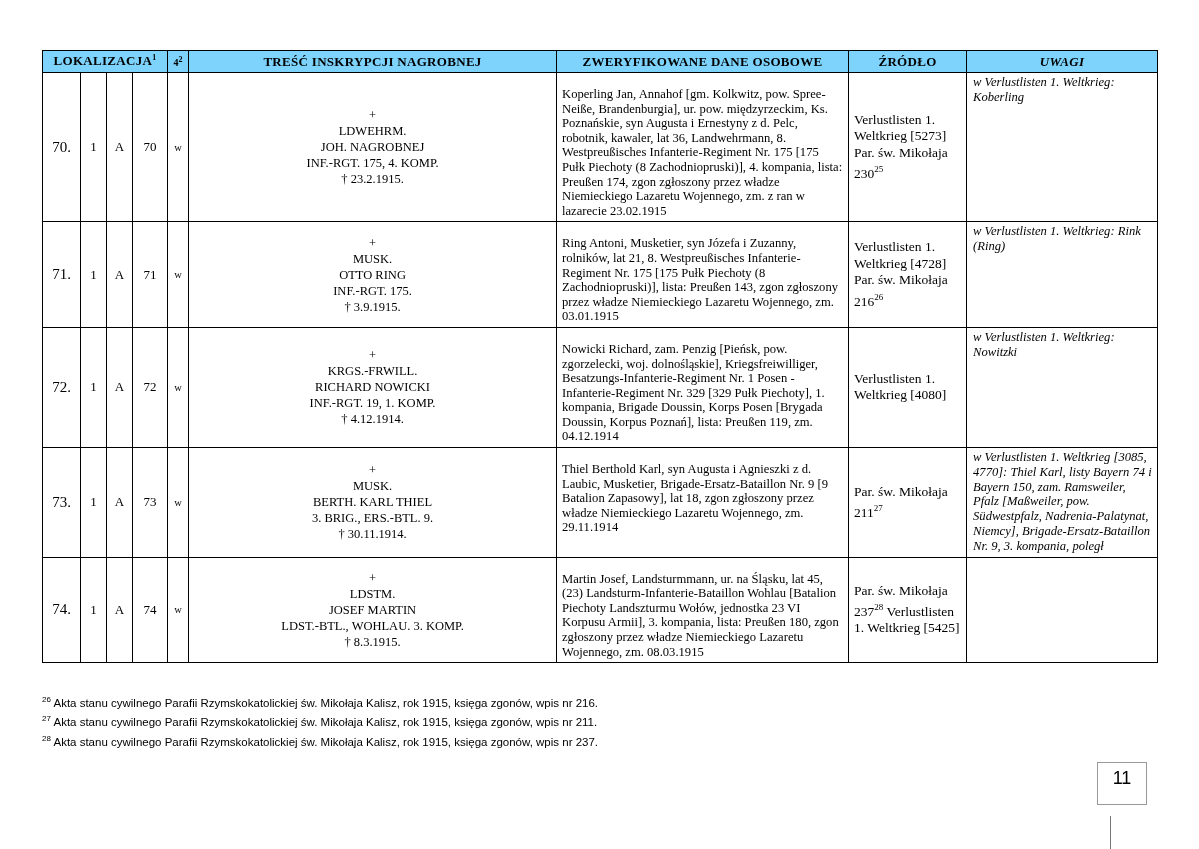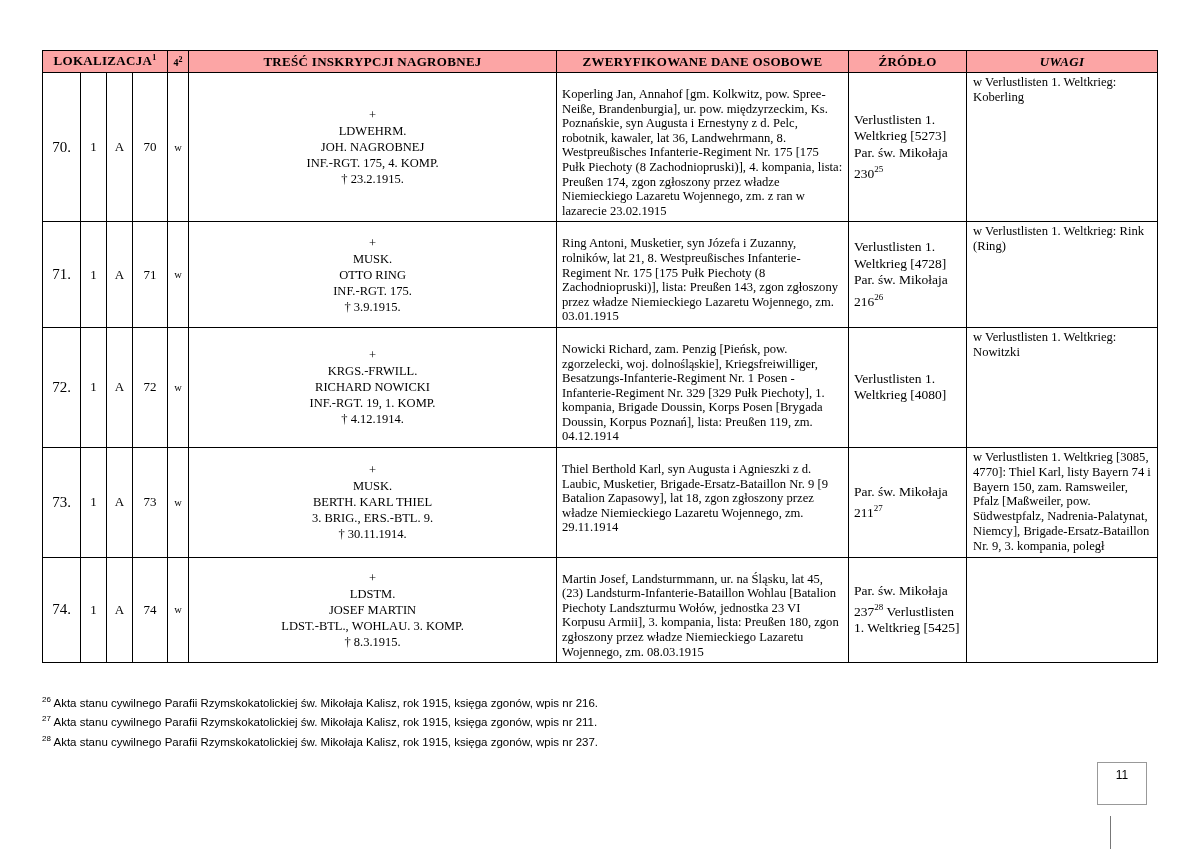--- a/index.html
+++ b/index.html
@@ -12,21 +12,21 @@
 
   table.records {
     position:absolute; left:42px; top:50px; width:1115px;
     border-collapse:collapse; table-layout:fixed;
   }
   table.records th, table.records td { border:1px solid #000; }
 
   thead th {
     font-weight:bold; font-size:13px; letter-spacing:0.3px;
     text-align:center; vertical-align:middle; height:22px; padding:1px 2px;
-    background:#fca5a5;
+    background:#7dd3fc;
   }
   thead th.small-head { font-size:10px; letter-spacing:0; }
   thead th.italic-head { font-style:italic; }
   thead sup { font-size:8px; }
 
   td.c-nr  { text-align:center; vertical-align:middle; font-size:15px; }
   td.c-loc { text-align:center; vertical-align:middle; font-size:13px; }
   td.c-w   { text-align:center; vertical-align:middle; font-size:10.5px; }
   td.c-ins {
     text-align:center; vertical-align:middle;
@@ -35,34 +35,34 @@
   td.c-data {
     vertical-align:top; text-align:left;
     font-size:12.6px; line-height:14.6px; padding:14px 4px 3px 5px;
   }
   td.c-src {
     vertical-align:middle; text-align:left;
     font-size:13.5px; line-height:16.5px; padding:16px 5px;
   }
   td.c-src sup { font-size:9px; }
   td.c-rem {
-    vertical-align:top; text-align:left; 
+    vertical-align:top; text-align:left; font-style:italic;
     font-size:12.6px; line-height:14.8px; padding:2px 5px 3px 6px;
   }
 
   .footnotes {
     position:absolute; left:42px; top:692px; width:900px;
     font-family:"Liberation Sans", sans-serif; font-size:11.5px; line-height:15.5px;
   }
   .footnotes .footnote sup { font-size:8px; }
 
   .page-number-box {
     position:absolute; left:1097px; top:762px; width:50px; height:43px;
     border:1px solid #999; background:#fff;
-    text-align:center; padding-top:5px; font-size:12px;
+    text-align:center; padding-top:5px; font-size:18px;
     font-family:"Liberation Sans", sans-serif;
   }
   .bottom-vline {
     position:absolute; left:1110px; top:816px; width:1px; height:33px;
     background:#777;
   }
 </style>
 </head>
 <body>
 

